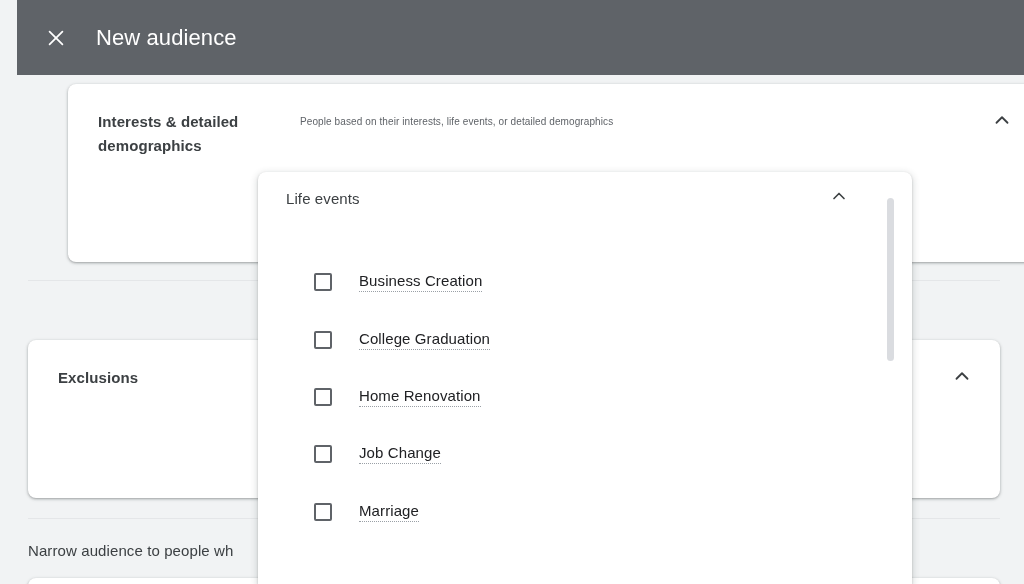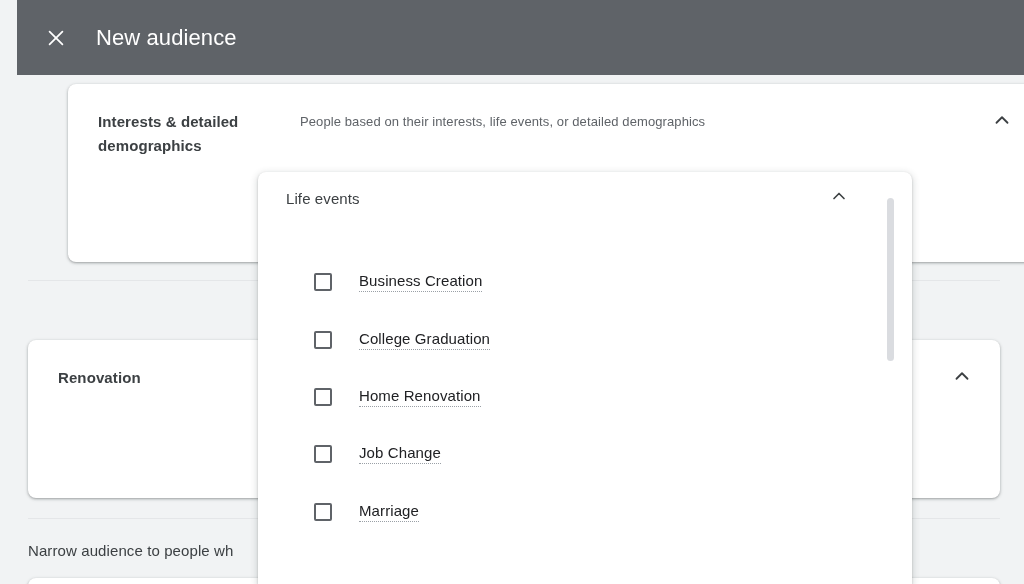--- a/index.html
+++ b/index.html
@@ -80,21 +80,21 @@
     font-size: 15px;
     font-weight: 700;
     color: #3c4043;
     line-height: 24px;
     letter-spacing: 0.1px;
   }
   .card-desc {
     position: absolute;
     left: 232px;
     top: 26px;
-    font-size: 13px;
+    font-size: 10px;
     font-weight: 400;
     color: #5f6368;
     line-height: 24px;
     letter-spacing: 0.1px;
     white-space: nowrap;
   }
   .card-collapse {
     position: absolute;
     right: 20px;
     top: 20px;
@@ -297,21 +297,21 @@
           <polyline points="6,15 12,9 18,15"></polyline>
         </svg>
       </span>
     </div>
   </div>
 
   <div class="divider div-1"></div>
 
 
   <div class="card card-2">
-    <div class="card-title">Renovation</div>
+    <div class="card-title">Exclusions</div>
     <div class="card-collapse">
       <span>
         <svg width="22" height="22" viewBox="0 0 24 24" fill="none" stroke="#3c4043" stroke-width="2" stroke-linecap="round" stroke-linejoin="round">
           <polyline points="6,15 12,9 18,15"></polyline>
         </svg>
       </span>
     </div>
   </div>
 
   <div class="divider div-2"></div>

